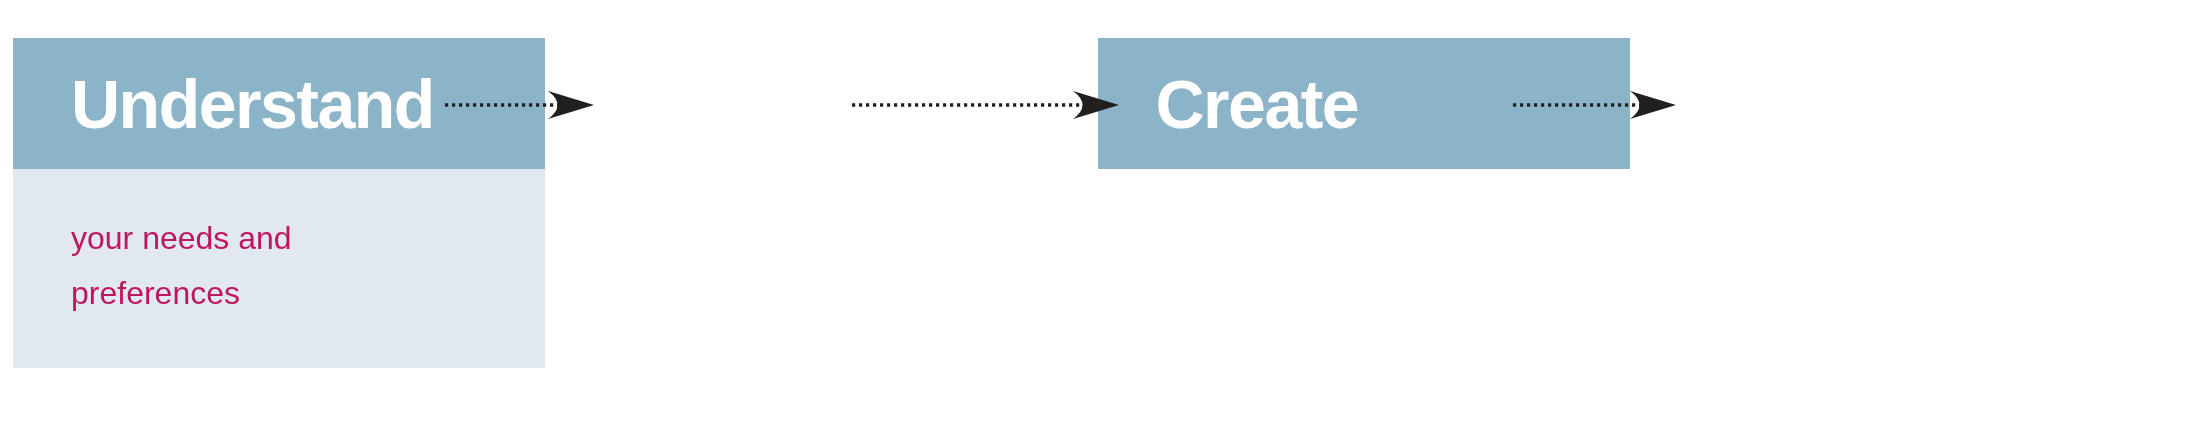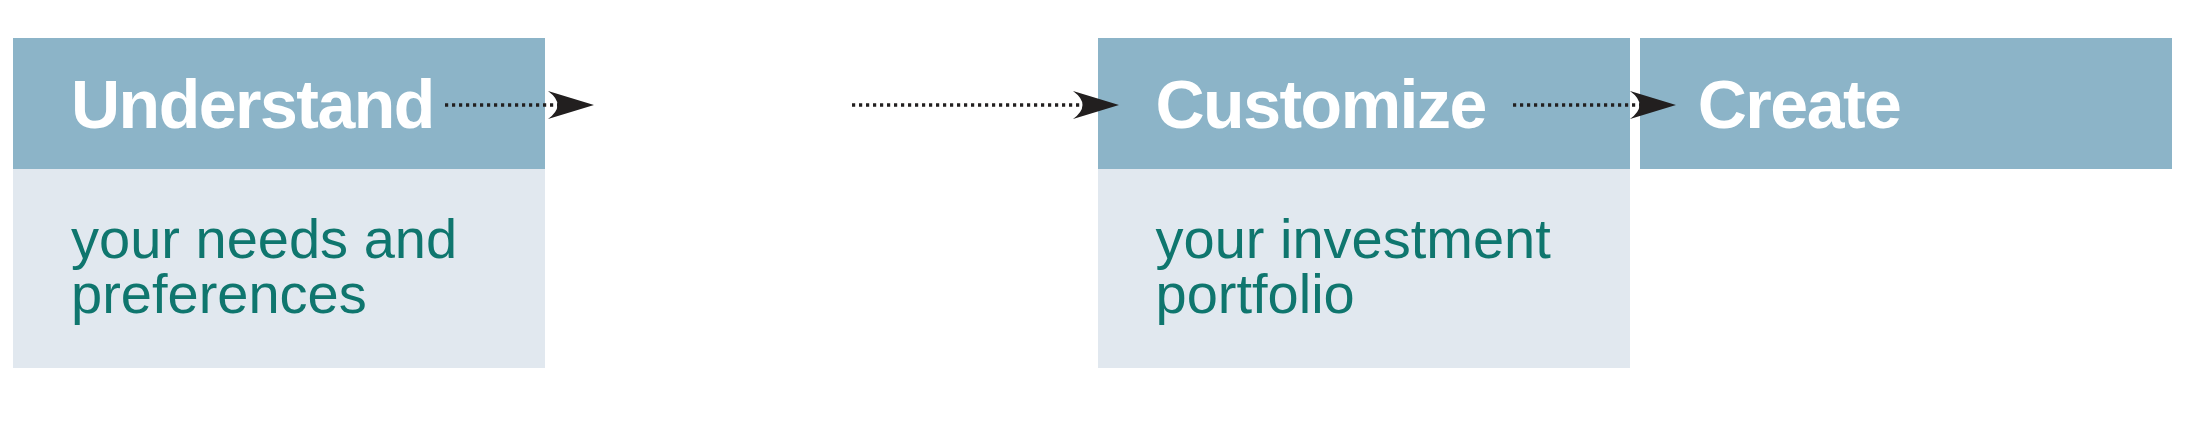--- a/index.html
+++ b/index.html
@@ -45,22 +45,22 @@
     line-height: 1;
     white-space: nowrap;
   }
   .step-body {
     height: 199px;
     background: #E1E8EF;
     box-sizing: border-box;
     padding: 42px 40px 0 58px;
   }
   .step-description {
-    color: #0f766e;
-    font-size: 56px;
+    color: #be185d;
+    font-size: 32px;
     line-height: 55px;
     white-space: pre-line;
   }
   .flow-arrow {
     position: absolute;
     top: 90px;
     height: 30px;
     overflow: visible;
   }
   .flow-arrow line {
@@ -85,29 +85,20 @@
       </div>
       <div class="step-body">
         <span class="step-description">your needs and
 preferences</span>
       </div>
     </div>
 
     <div class="step">
     </div>
 
-    <div class="step">
-      <div class="step-header">
-        <span class="step-title">Customize</span>
-      </div>
-      <div class="step-body">
-        <span class="step-description">your investment
-portfolio</span>
-      </div>
-    </div>
 
     <div class="step">
       <div class="step-header">
         <span class="step-title">Create</span>
       </div>
     </div>
 
   </div>
 
   <svg class="flow-arrow" style="left:445px; width:150px;" width="150" height="30" viewBox="0 0 150 30">

